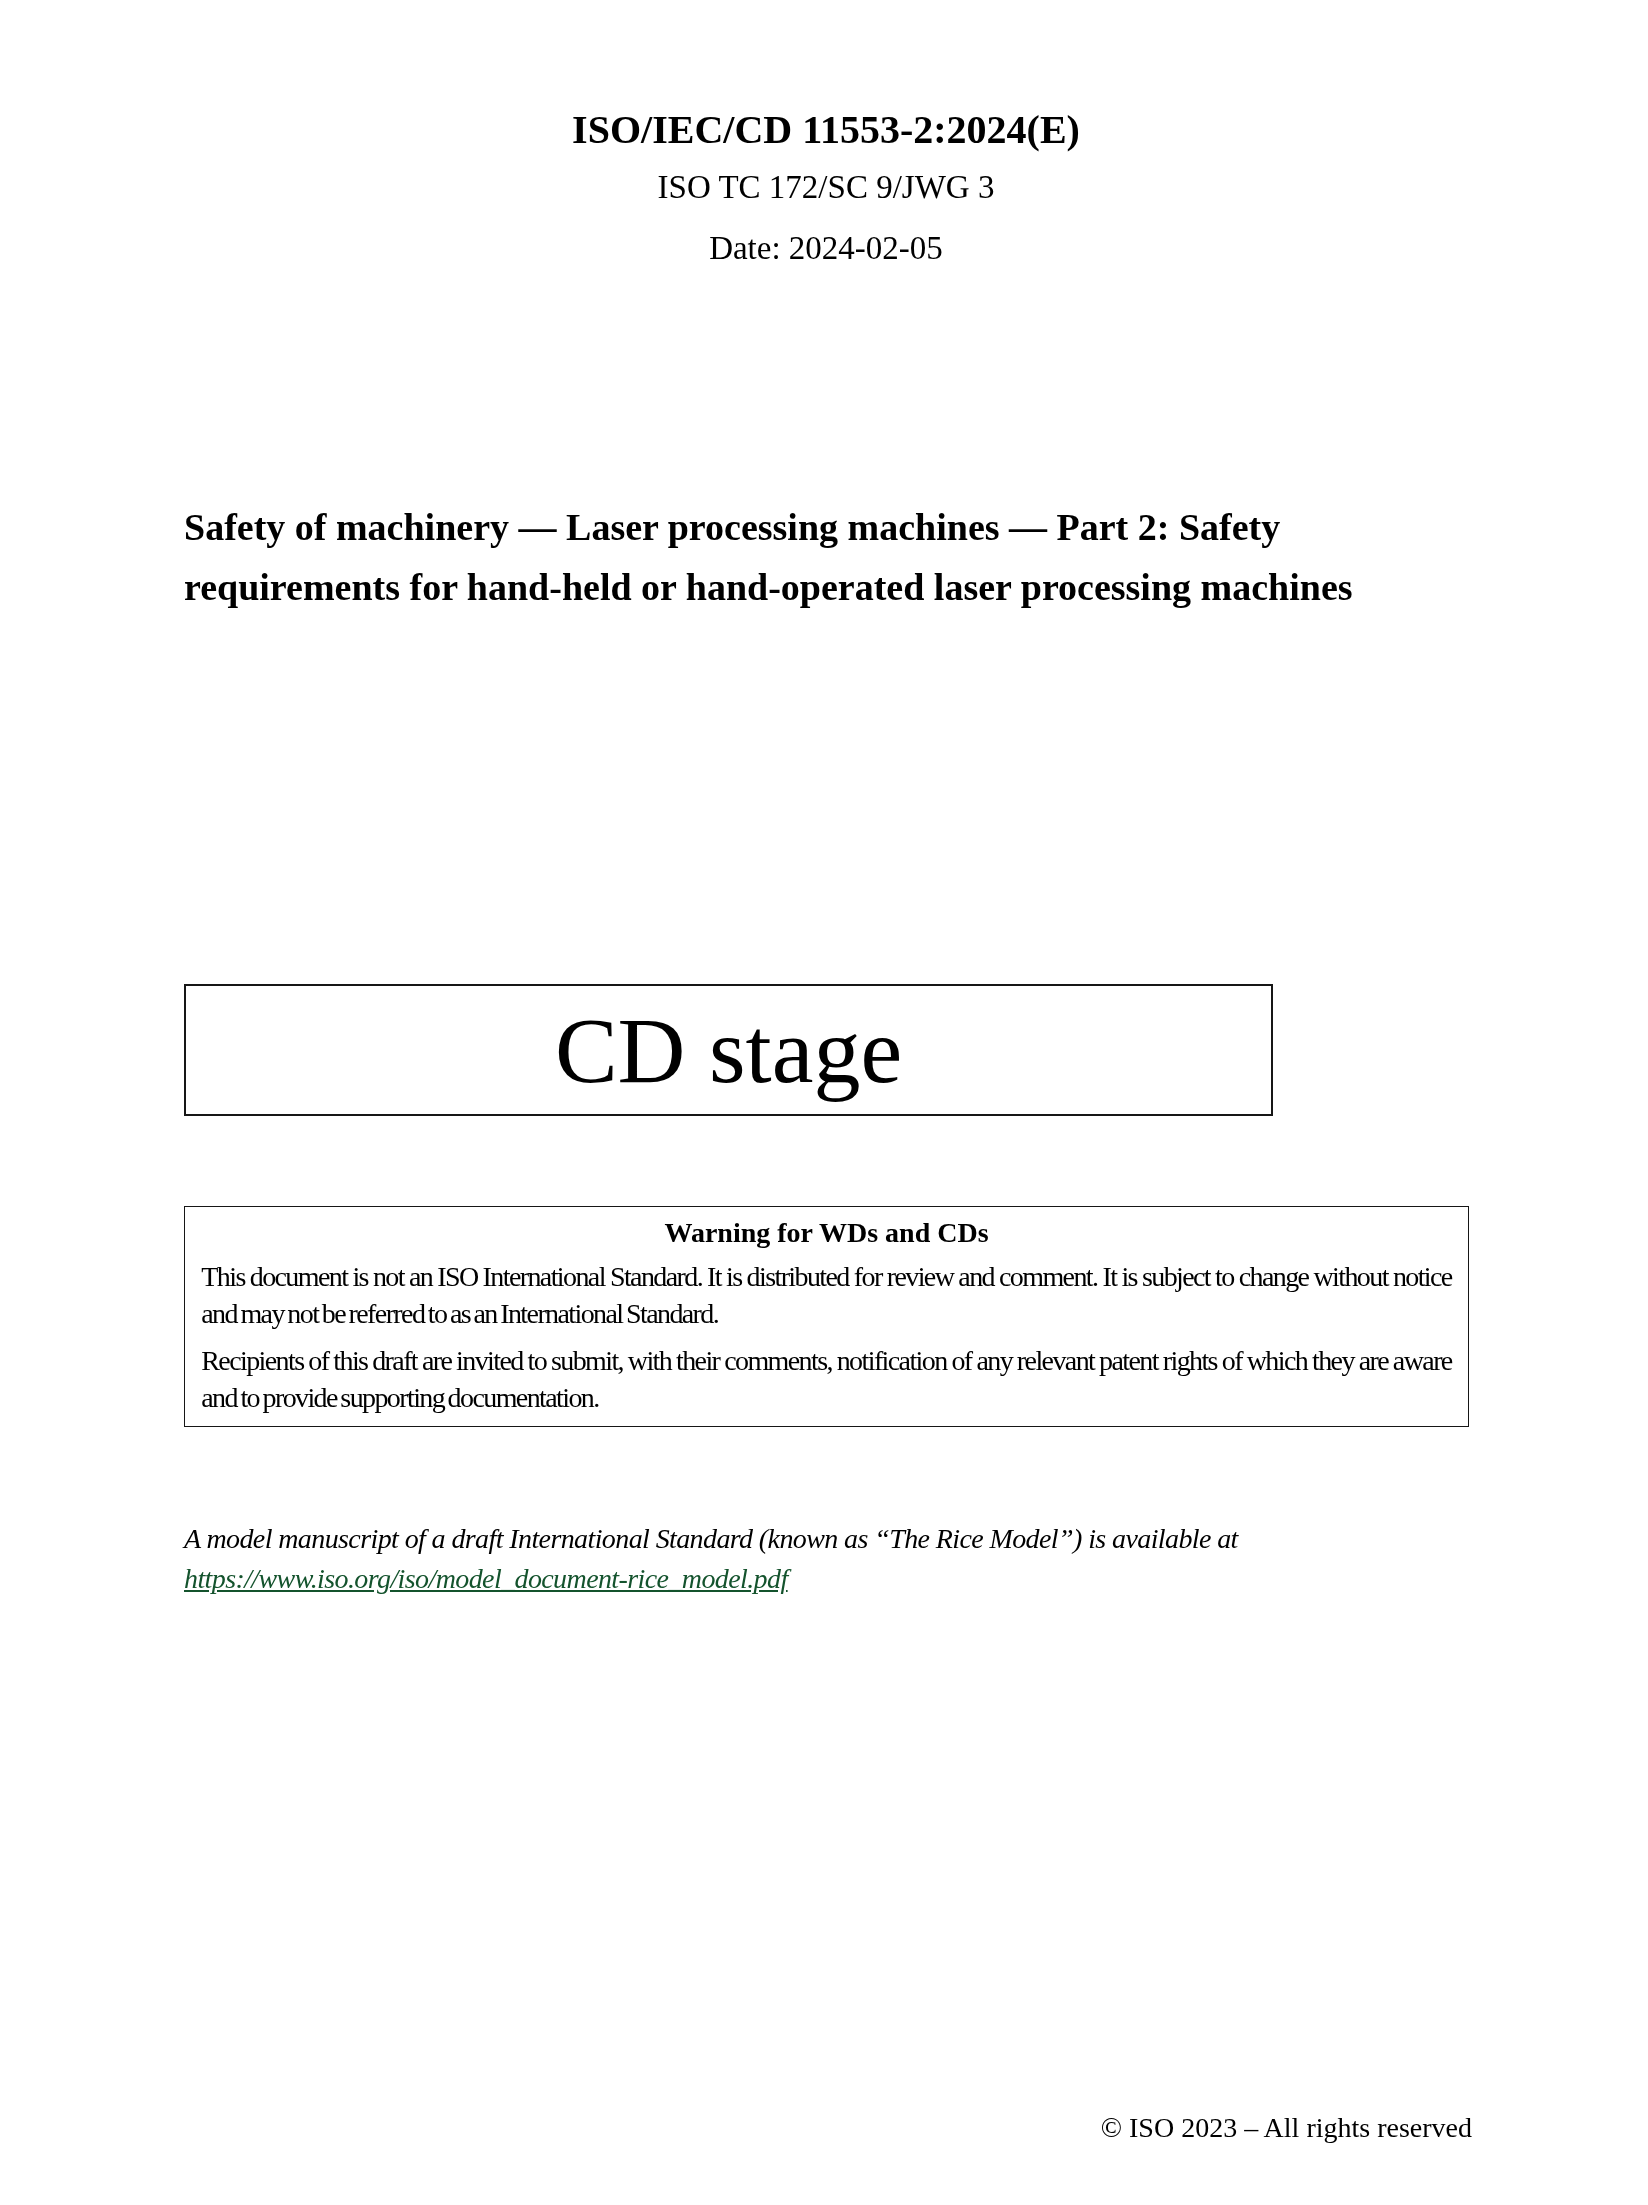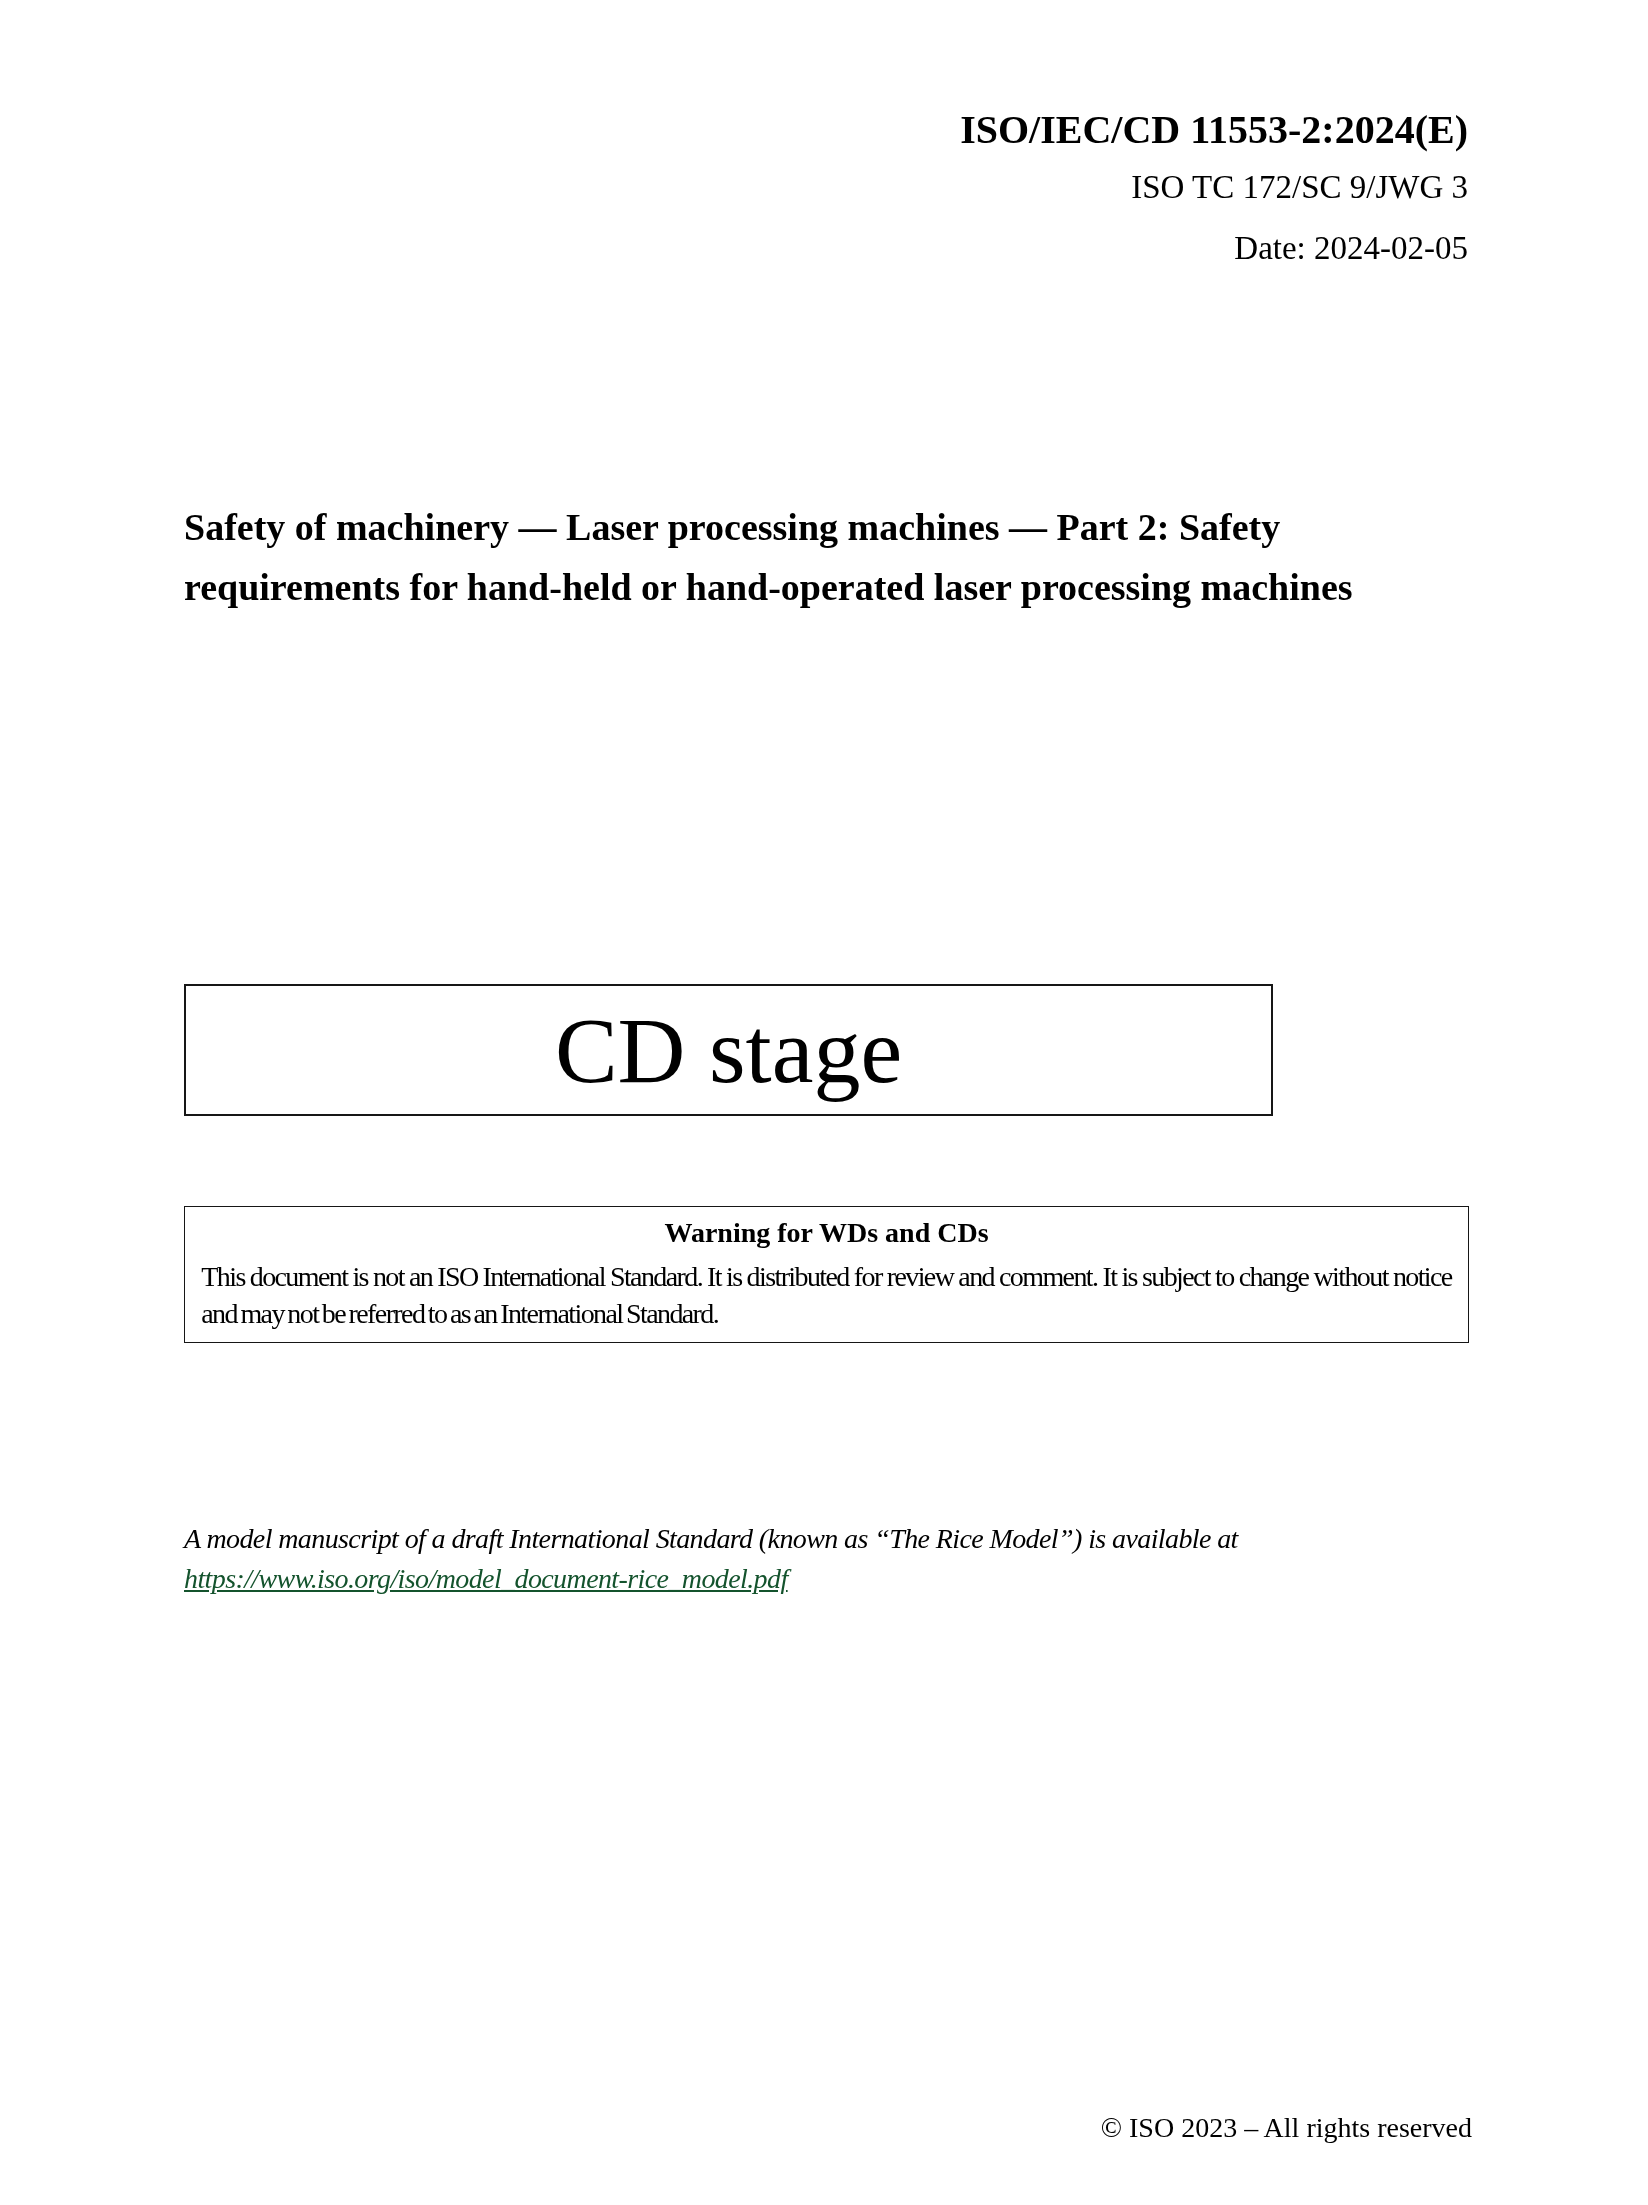--- a/index.html
+++ b/index.html
@@ -13,21 +13,21 @@
     font-family: "Liberation Serif", "DejaVu Serif", serif;
     overflow: hidden;
   }
 
   
   .doc-header {
     position: absolute;
     top: 106px;
     left: 184px;
     right: 180px;
-    text-align: right;
+    text-align: center;
   }
   .header-ref {
     font-weight: 700;
     font-size: 40px;
     line-height: 47px;
     margin-bottom: 15px;
   }
   .header-committee {
     font-size: 33px;
     line-height: 39px;
@@ -136,20 +136,21 @@
 
   <h1 class="doc-title">Safety of machinery — Laser processing machines — Part 2: Safety requirements for hand-held or hand-operated laser processing machines</h1>
 
   <div class="stage-box">
     <span class="stage-label">CD stage</span>
   </div>
 
   <div class="warning-box">
     <div class="warning-heading">Warning for WDs and CDs</div>
     <p class="warning-par">This document is not an ISO International Standard. It is distributed for review and comment. It is subject to change without notice and may not be referred to as an International Standard.</p>
+    <p class="warning-par">Recipients of this draft are invited to submit, with their comments, notification of any relevant patent rights of which they are aware and to provide supporting documentation.</p>
   </div>
 
   <div class="note">
     <span class="note-text">A model manuscript of a draft International Standard (known as “The Rice Model”) is available at</span>
     <a class="note-link" href="#">https://www.iso.org/iso/model_document-rice_model.pdf</a>
   </div>
 
   <div class="doc-footer">© ISO 2023 – All rights reserved</div>
 
 </div>

